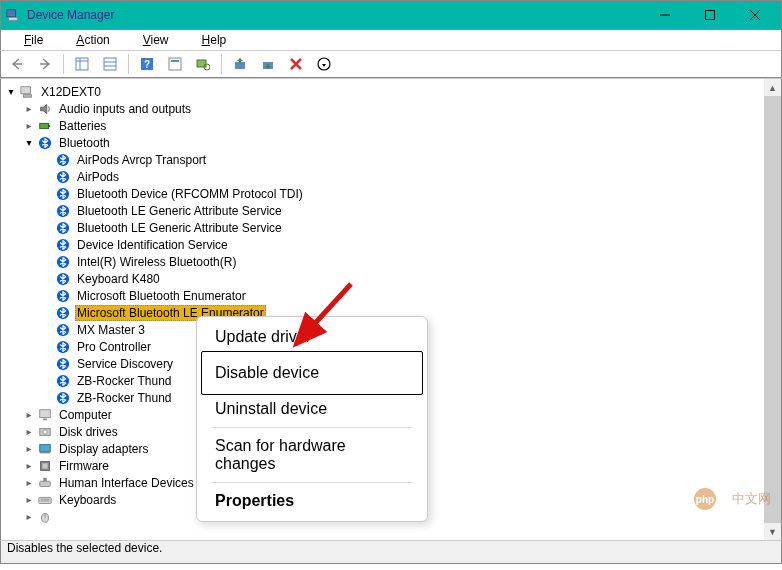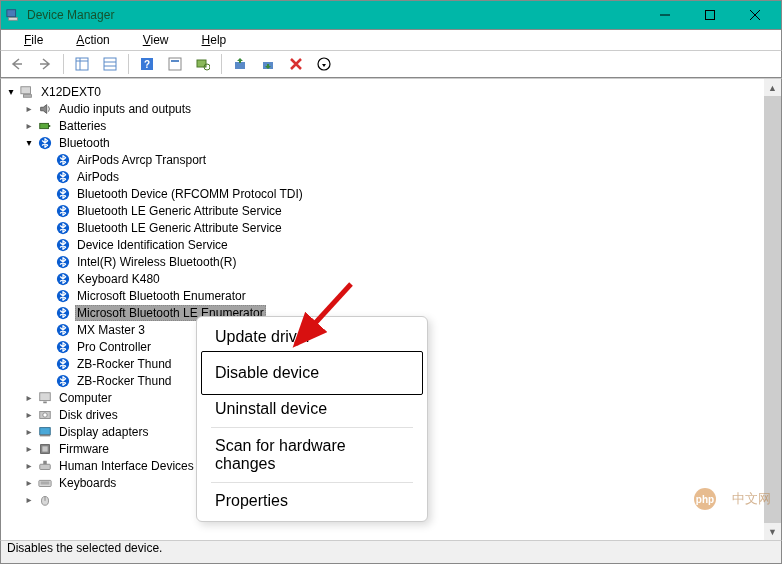--- a/index.html
+++ b/index.html
@@ -1,51 +1,51 @@
 <!DOCTYPE html>
 <html><head>
 <meta charset="utf-8">
 <style>
 html,body{margin:0;padding:0;font-family:"Segoe UI",Tahoma,sans-serif;font-size:12px;background:#fff;color:#000;width:782px;height:570px;overflow:hidden}
 .titlebar{background:#00b7a8;height:30px;display:flex;align-items:center;padding:0 4px;border:1px solid #888;box-sizing:border-box}
 .ticon{width:16px;height:16px;margin-right:6px;display:flex;align-items:center;justify-content:center}
 .ticon svg{width:14px;height:14px}
-.title{flex:1;color:#14532d;font-size:12px}
+.title{flex:1;color:#4c1d95;font-size:12px}
 .winbtns{display:flex;gap:0}
 .winbtn{width:45px;height:28px;display:flex;align-items:center;justify-content:center;color:#000}
 .winbtn svg{width:10px;height:10px;stroke:#000;stroke-width:1;fill:none}
 .menubar{height:20px;display:flex;align-items:center;padding:2px 15px;border-left:1px solid #888;border-right:1px solid #888;box-sizing:border-box;gap:17px}
 .menuitem{padding:2px 8px}
 .menuitem u{text-decoration:underline}
 .toolbar{height:28px;display:flex;align-items:center;padding:2px 4px;border:1px solid #888;border-top:1px solid #ccc;box-sizing:border-box;gap:4px}
 .tbtn{width:22px;height:22px;display:flex;align-items:center;justify-content:center;border:1px solid transparent}
 .tsep{width:1px;height:20px;background:#ccc;margin:0 2px}
 .tree-wrap{position:relative;border-left:1px solid #888;border-right:1px solid #888;border-top:1px solid #ccc;box-sizing:border-box;height:462px;overflow:hidden}
 .tree{padding:4px 0 4px 4px}
 .row{display:flex;align-items:center;height:17px;white-space:nowrap}
 .row .text{padding:0 2px}
-.row.selected .text{background:#a3a3a3;border:1px dotted #888;padding:0 1px}
+.row.selected .text{background:#eab308;border:1px dotted #888;padding:0 1px}
 .expander{width:12px;display:flex;align-items:center;justify-content:center;color:#666;font-size:10px;margin-right:2px}
 .expander.open{color:#000}
 .indent0{padding-left:0}
 .indent1{padding-left:18px}
 .indent2{padding-left:36px}
 .nicon{width:16px;height:16px;margin-right:4px;display:flex;align-items:center;justify-content:center;flex-shrink:0}
 .nicon svg{width:14px;height:14px}
 .bt-bg{fill:#0a5dd1}
 .bt-fg{stroke:#fff;stroke-width:1.4;fill:none;stroke-linejoin:round;stroke-linecap:round}
 .scroll{position:absolute;right:0;top:0;width:17px;height:100%;background:#f0f0f0;display:flex;flex-direction:column}
 .scroll .sbtn{height:17px;display:flex;align-items:center;justify-content:center;color:#606060;font-size:9px}
 .scroll .thumb{flex:1;background:#cdcdcd;margin:0}
 .status{height:24px;border:1px solid #888;border-top:1px solid #ccc;box-sizing:border-box;display:flex;align-items:flex-start;padding:0 6px;background:#f0f0f0}
 .ctx{position:absolute;left:195px;top:237px;width:222px;background:#fff;border:1px solid #ccc;box-shadow:3px 3px 8px rgba(0,0,0,0.15);border-radius:6px;padding:6px 4px;font-size:16px}
 .ctx .it{padding:5px 14px}
 .ctx .hl{border:1px solid #000;border-radius:2px;padding:12px 13px}
 .ctx .sep{height:1px;background:#e0e0e0;margin:4px 10px}
-.ctx .bold{font-weight:normal}
+.ctx .bold{font-weight:bold}
 .arrow{position:absolute;left:280px;top:200px;pointer-events:none}
 .watermark{position:absolute;right:10px;bottom:30px;opacity:0.6;font-size:13px;color:#b8824a;display:flex;align-items:center;gap:16px}
 .watermark .logo{width:22px;height:22px;border-radius:50%;background:#d89048;color:#fff;display:flex;align-items:center;justify-content:center;font-size:10px;font-weight:bold}
 </style>
 </head>
 <body>
 
 <div class="titlebar">
   <span class="ticon">
     <svg viewBox="0 0 16 16">
@@ -321,20 +321,30 @@
           <span class="text">Pro Controller</span>
         </div>
         <div class="row indent2">
           <span class="expander"></span>
           <span class="nicon">
             <svg viewBox="0 0 16 16">
               <circle cx="8" cy="8" r="7" class="bt-bg"></circle>
               <path d="M8 3 L11 5.5 L5 10.5 M5 5.5 L11 10.5 L8 13 V3" class="bt-fg"></path>
             </svg>
           </span>
+          <span class="text">Service Discovery</span>
+        </div>
+        <div class="row indent2">
+          <span class="expander"></span>
+          <span class="nicon">
+            <svg viewBox="0 0 16 16">
+              <circle cx="8" cy="8" r="7" class="bt-bg"></circle>
+              <path d="M8 3 L11 5.5 L5 10.5 M5 5.5 L11 10.5 L8 13 V3" class="bt-fg"></path>
+            </svg>
+          </span>
           <span class="text">ZB-Rocker Thund</span>
         </div>
         <div class="row indent2">
           <span class="expander"></span>
           <span class="nicon">
             <svg viewBox="0 0 16 16">
               <circle cx="8" cy="8" r="7" class="bt-bg"></circle>
               <path d="M8 3 L11 5.5 L5 10.5 M5 5.5 L11 10.5 L8 13 V3" class="bt-fg"></path>
             </svg>
           </span>

